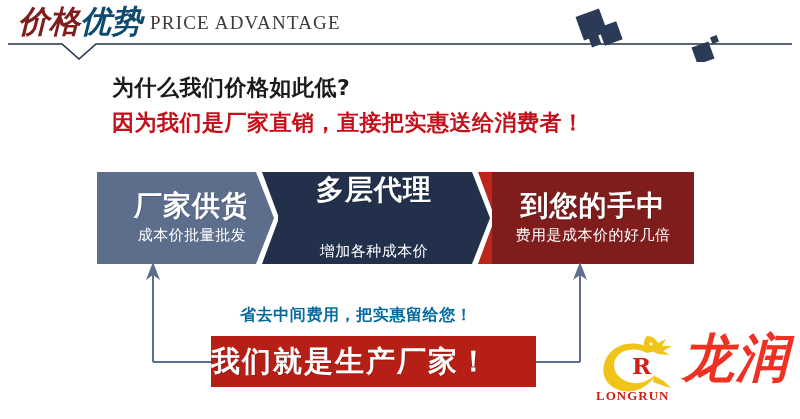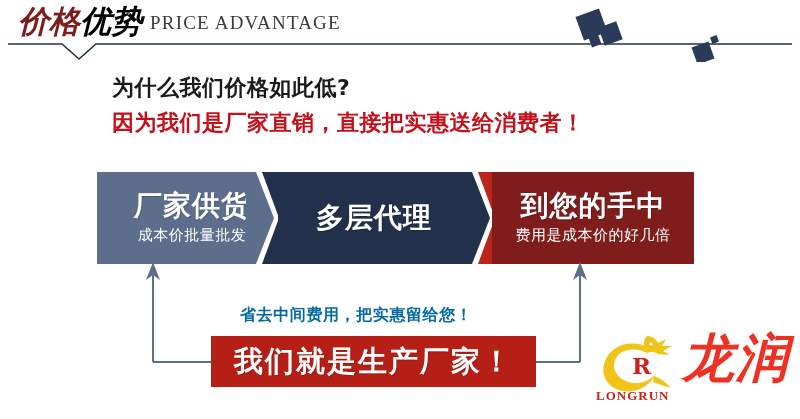--- a/index.html
+++ b/index.html
@@ -27,21 +27,21 @@
     line-height: 1;
   }
   .title-cn {
     font-family: "DejaVu Sans", "Liberation Sans", sans-serif;
     font-size: 31px;
     font-weight: bold;
     letter-spacing: 0px;
     font-style: italic;
   }
   .title-cn.red   { color: #7f1d1d; }
-  .title-cn.navy  { color: #000000; }
+  .title-cn.navy  { color: #0c4a6e; }
   .title-en {
     font-family: "Liberation Serif", "DejaVu Serif", serif;
     font-size: 19px;
     font-weight: normal;
     color: #3b3b3b;
     letter-spacing: 1.2px;
     margin-left: 8px;
     vertical-align: 3px;
   }
 
@@ -151,21 +151,21 @@
   }
   #bottom-banner {
     position: absolute;
     left: 211px;
     top: 336px;
     width: 325px;
     height: 51px;
     background: #b51f15;
     display: flex;
     align-items: center;
-    justify-content: center;
+    justify-content: flex-start;
   }
   #bottom-banner .banner-text {
     font-family: "DejaVu Sans", "Liberation Sans", sans-serif;
     font-size: 29px;
     font-weight: bold;
     color: #ffffff;
     letter-spacing: 2px;
     white-space: nowrap;
     text-shadow: 1px 1px 0 rgba(0,0,0,0.15);
   }
@@ -226,20 +226,21 @@
 
   <svg class="flow-arrow" id="flow-arrow-1" viewBox="0 0 32 92">
     <rect x="0" y="0" width="32" height="92" fill="#ffffff"></rect>
     <path d="M0,0 L14,0 L30,46 L14,92 L0,92 L16,46 Z" fill="#5d6e8d" opacity="0"></path>
     <path d="M-2,0 L10,0 L28,46 L10,92 L-2,92 Z" fill="#5d6e8d"></path>
     <path d="M16,0 L34,0 L34,92 L16,92 L33,46 Z" fill="#22304b"></path>
   </svg>
 
   <div class="flow-box" id="flow-box-2">
     <div class="big">多层代理</div>
+    <div class="small">增加各种成本价</div>
   </div>
 
   <svg class="flow-arrow" id="flow-arrow-2" viewBox="0 0 32 92">
     <rect x="0" y="0" width="32" height="92" fill="#ffffff"></rect>
     <path d="M-2,0 L10,0 L28,46 L10,92 L-2,92 Z" fill="#22304b"></path>
     <path d="M16,0 L34,0 L34,92 L16,92 L33,46 Z" fill="#bc2519"></path>
   </svg>
 
   <div class="flow-box" id="flow-box-3">
     <div class="big">到您的手中</div>

